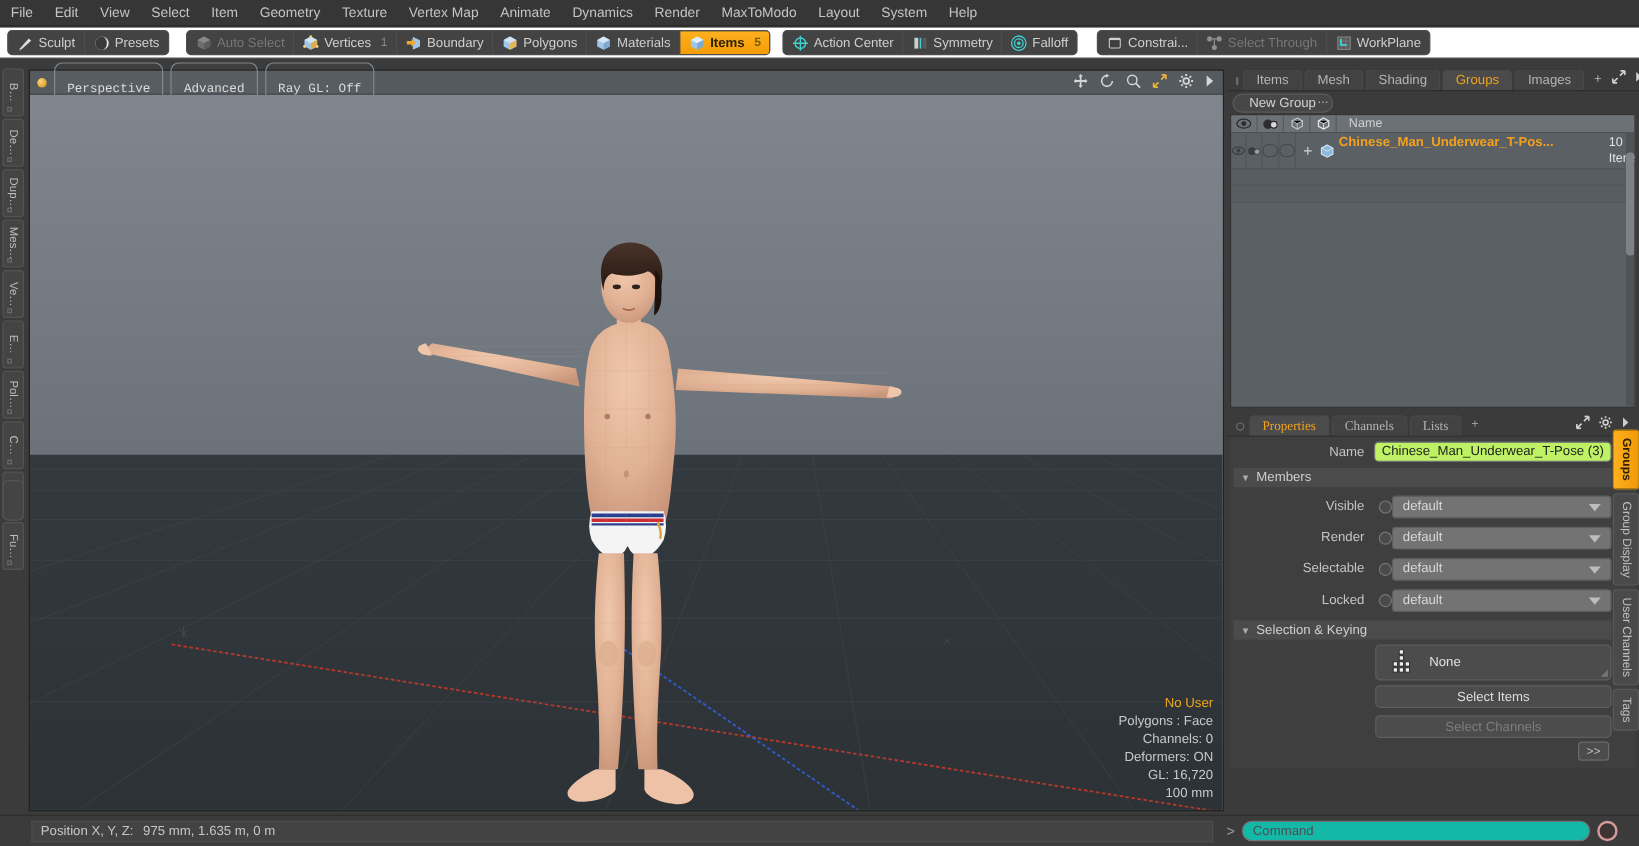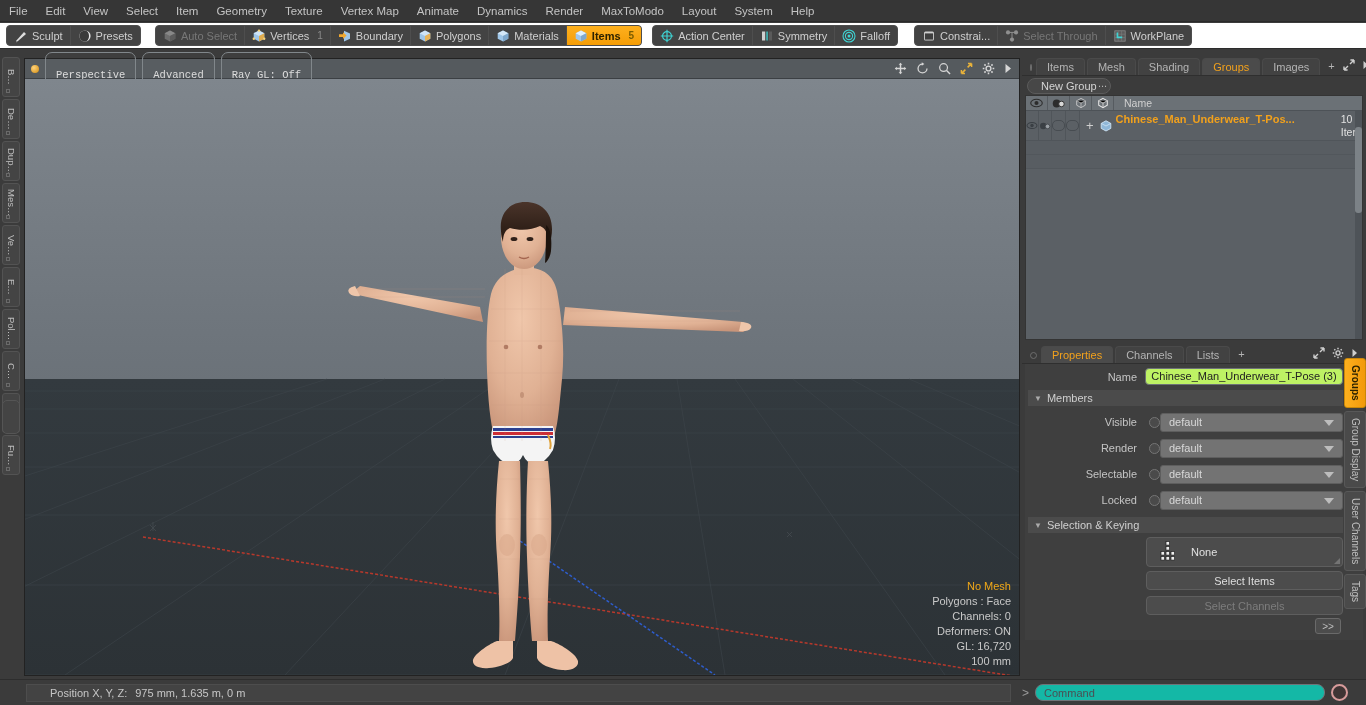--- a/index.html
+++ b/index.html
@@ -106,21 +106,21 @@
 
   
   .bottombar {
     position:absolute; left:0; bottom:0; width:1366px; height:26px;
     background:#3b3b3b; border-top:1px solid #2d2d2d;
     display:flex; align-items:center;
   }
   .posfield {
     margin-left:26px; height:18px; flex:0 0 985px;
     background:#434343; border:1px solid #4d4d4d;
-    display:flex; align-items:center; padding-left:23px;
+    display:flex; align-items:center; padding-left:7px;
     color:#c6c6c6; font-size:11px; gap:8px;text-align:right;
   }
   .cmdwrap { display:flex; align-items:center; gap:6px; margin-left:11px; }
   .cmdchev { color:#9a9a9a; font-size:12px; }
   .cmdinput {
     width:290px; height:17px; border-radius:8px; border:1px solid #6f7478;
     background:#14b8a6; color:#3c4044; font-size:11px;
     padding:0 8px; line-height:15px; outline:none;
     font-family:"Liberation Sans", sans-serif;
   }
@@ -184,21 +184,21 @@
   .itemlabel { color:#f2a11c; font-weight:bold; font-size:11px; white-space:nowrap; }
   .itemsub { color:#e2e2e2; font-size:10.5px; }
   .listrowblank { height:14px; background:#585d62; border-bottom:1px solid #52575c; }
   .listscroll {
     position:absolute; right:0; top:15px; width:7px; bottom:0; background:#4e5358;
   }
   .listscroll .thumb { position:absolute; top:16px; left:0; width:7px; height:86px;
     background:#7c8287; border-radius:3px; }
 
   
-  .proptabs { margin-top:6px; }
+  .proptabs { margin-top:6px;font-family:Liberation Serif, serif; }
   .propbody { margin:0 3px; background:#3f3f3f; height:276px; position:relative; }
   .namerow { display:flex; align-items:center; height:22px; padding-top:3px; }
   .lbl { width:120px; text-align:right; padding-right:8px; color:#c4c4c4; font-size:11px; }
   .namefield {
     flex:1; margin-right:20px; height:17px; background:#bef264; border:1px solid #6d7276;
     border-radius:4px; color:#222; font-size:11px; line-height:15px; text-align:center;
   }
   .sectionhdr {
     margin:4px 20px 3px 3px; height:16px; background:#4b4b4b;
     display:flex; align-items:center; padding-left:6px; gap:5px;
@@ -663,21 +663,21 @@
           <path d="M55 654 V624" stroke="#2ecc40" stroke-width="2"></path>
           <path d="M55 654 H80" stroke="#c0392b" stroke-width="2"></path>
           <path d="M55 654 L42 662" stroke="#2e5fd4" stroke-width="2"></path>
           <text x="52" y="621" fill="#2ecc40" font-size="8" font-family="Liberation Sans, sans-serif">Y</text>
           <text x="79" y="661" fill="#c0392b" font-size="8" font-family="Liberation Sans, sans-serif">X</text>
           <text x="35" y="664" fill="#2e5fd4" font-size="8" font-family="Liberation Sans, sans-serif">Z</text>
         </g>
       </svg>
 
       <div class="status">
-        <div class="noitems">No Mesh</div>
+        <div class="noitems">No User</div>
         <div>Polygons : Face</div>
         <div>Channels: 0</div>
         <div>Deformers: ON</div>
         <div>GL: 16,720</div>
         <div>100 mm</div>
       </div>
     </div>
   </div>
 
   <div class="rightpanel">

